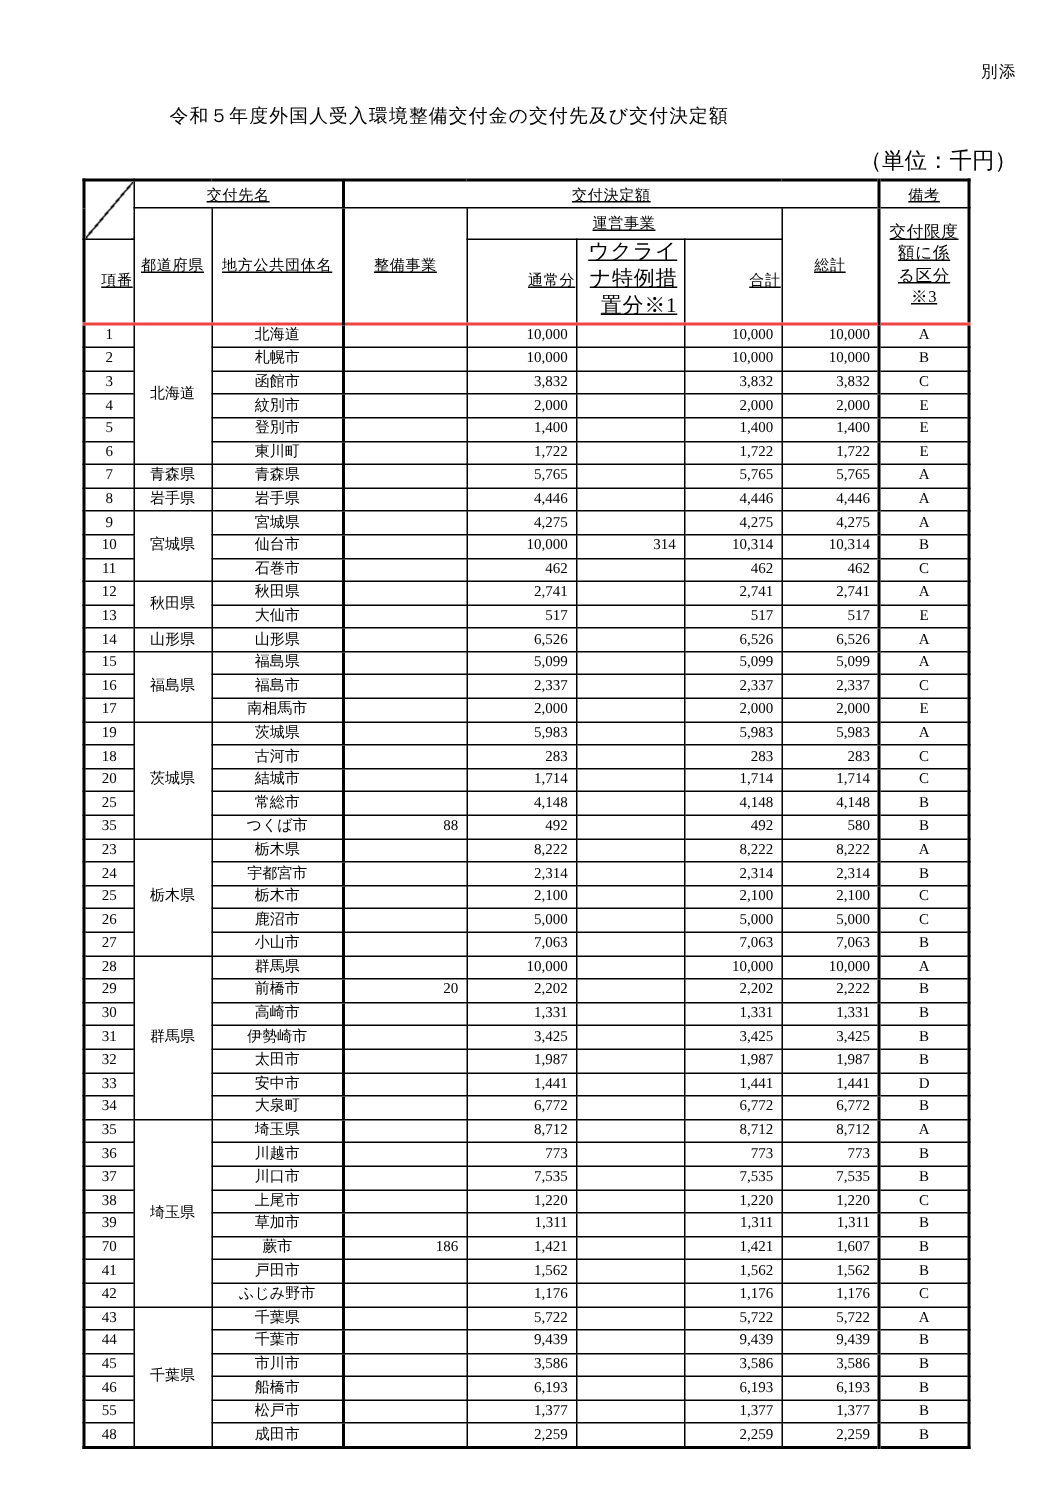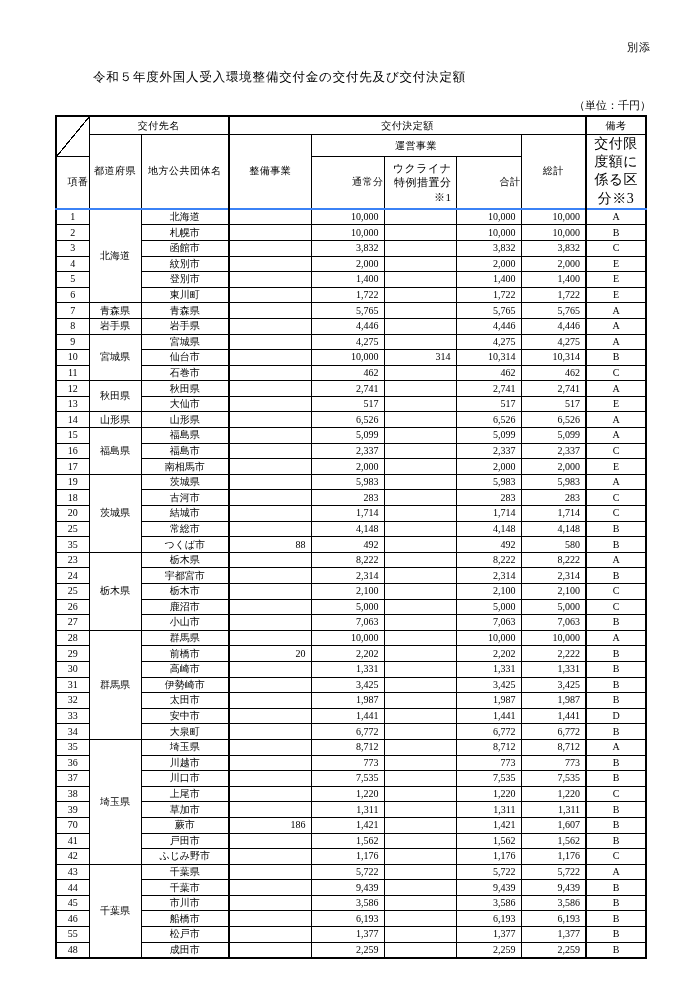--- a/index.html
+++ b/index.html
@@ -2,54 +2,54 @@
 <html lang="ja"><head>
 <meta charset="utf-8">
 <style>
   html,body{margin:0;padding:0;background:#fff;}
   body{
     width:700px;height:1000px;
     font-family:"Liberation Serif","DejaVu Serif",serif;
     color:#000;
     -webkit-font-smoothing:antialiased;
   }
-  .page{box-sizing:border-box;width:700px;height:717px;padding:40px 49px 0 55px;}
+  .page{box-sizing:border-box;width:700px;height:717px;padding:40px 22px 0 55px;}
   .attachment{
     text-align:right;font-size:11px;margin-bottom:14px;letter-spacing:1px;
   }
   .title{
-    font-size:12.5px;margin-left:38px;margin-bottom:12px;letter-spacing:0.8px;
+    font-size:12.5px;margin-left:58px;margin-bottom:12px;letter-spacing:0.8px;
   }
   .unit{
-    text-align:right;font-size:11px;margin-bottom:2px;
+    text-align:right;font-size:15px;margin-bottom:2px;
   }
   table{
     border-collapse:collapse;table-layout:fixed;width:590px;
     border:2px solid #000;
   }
   th,td{
     border:1px solid #000;
     font-weight:normal;
     font-size:10px;
     padding:0;
     overflow:hidden;
     white-space:nowrap;
   }
-  thead{border-bottom:2px solid #3b82f6;}
+  thead{border-bottom:2px solid #ef4444;text-decoration:underline;}
   thead th{text-align:center;vertical-align:middle;letter-spacing:0.5px;}
   tr.h1 th, tr.h1 td{height:17px;}
   tr.h2 th{height:20px;}
   tr.h3 th{height:48px;text-align:right;}
   tbody td{height:14.6px;line-height:1;vertical-align:middle;}
   .num{text-align:right;padding-right:5px;}
   .ctr{text-align:center;}
   .sep-l{border-left:2px solid #000;}
   .wrap{white-space:normal;line-height:1.3;}
-  .small{font-size:14px;padding:0 6px;}
-  .ukr-h{font-size:11px;padding:0 4px;}
+  .small{font-size:11px;padding:0 6px;}
+  .ukr-h{font-size:14px;padding:0 4px;}
   .diag{
     background:linear-gradient(to bottom right,
       transparent calc(50% - 0.6px),
       #000 calc(50% - 0.6px),
       #000 calc(50% + 0.6px),
       transparent calc(50% + 0.6px));
   }
 </style>
 </head>
 <body>

